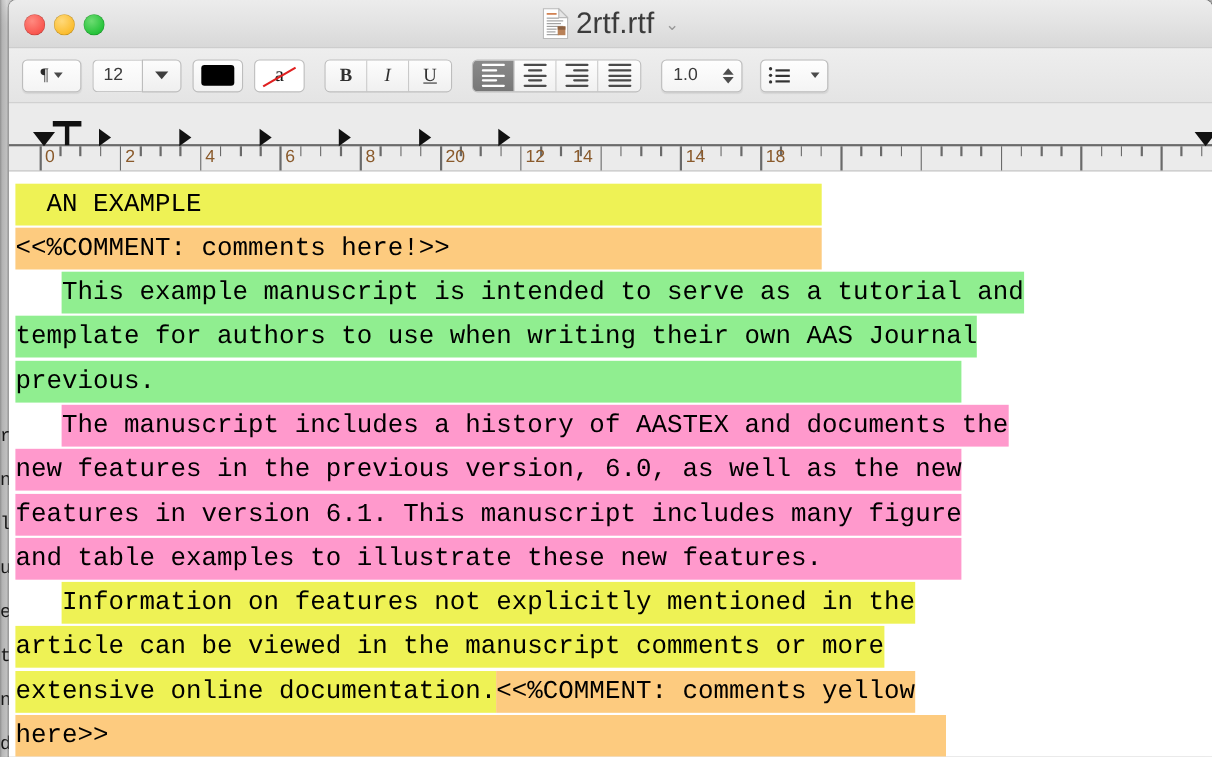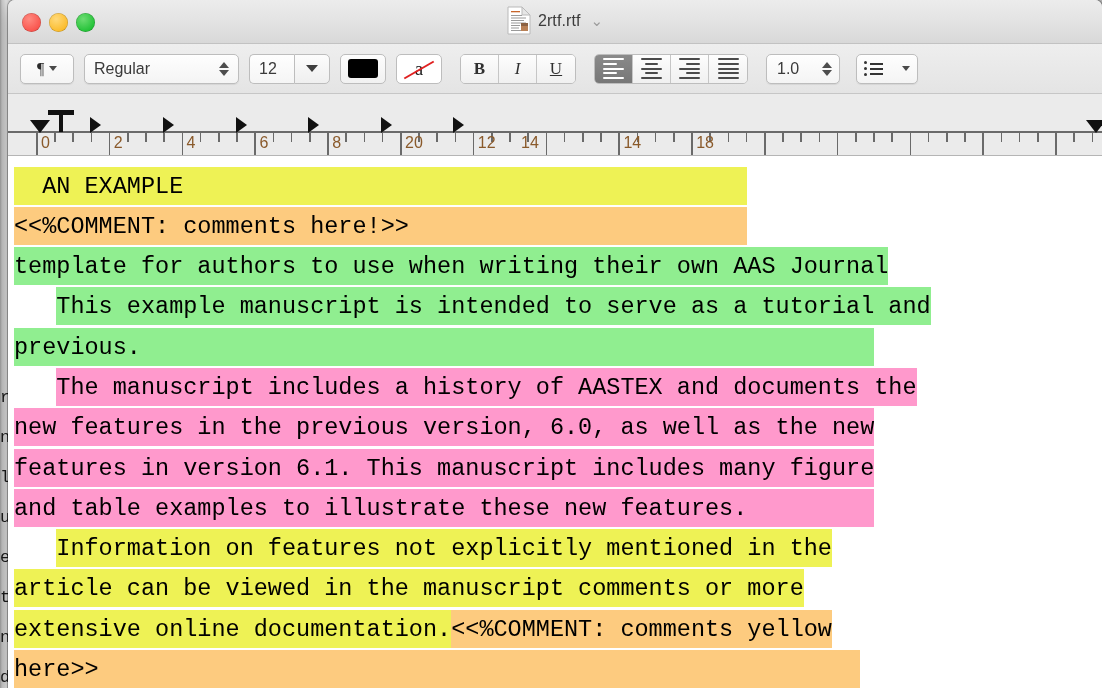--- a/index.html
+++ b/index.html
@@ -42,21 +42,21 @@
   .light{ width:19px; height:19px; border-radius:50%; display:block; }
   .light.red{ background:radial-gradient(circle at 38% 32%,#ff8a80,#f9564f 68%,#e0443e); box-shadow:inset 0 0 0 .5px rgba(0,0,0,.22); }
   .light.yellow{ background:radial-gradient(circle at 38% 32%,#ffd97a,#fbbd2f 68%,#e2a81d); box-shadow:inset 0 0 0 .5px rgba(0,0,0,.22); }
   .light.green{ background:radial-gradient(circle at 38% 32%,#6ddc72,#26c33a 68%,#1fae30); box-shadow:inset 0 0 0 .5px rgba(0,0,0,.22); }
 
   #title-group{
     position:absolute; left:0; right:0; top:6px;
     display:flex; align-items:center; justify-content:center; gap:7px;
   }
   #doc-icon{ width:24px; height:29px; position:relative; flex:0 0 auto; }
-  #title-text{ font-size:16px; color:#3b3b3b; letter-spacing:.1px; }
+  #title-text{ font-size:27px; color:#3b3b3b; letter-spacing:.1px; }
   #title-chevron{ color:#9a9a9a; font-size:15px; margin-left:3px; }
 
   
   #toolbar{
     position:relative; height:50px;
     background:linear-gradient(to bottom,#eeeeee,#e4e4e4);
     border-bottom:1px solid #c6c6c6;
     display:flex; align-items:center; padding-left:12px; gap:10px;
   }
   .ctl{
@@ -225,27 +225,20 @@
   </div>
 
   <div id="toolbar">
 
     <div class="ctl ctl-para">
       <span class="pilcrow">¶</span>
       <span class="caret-d"></span>
     </div>
 
 
-    <div class="ctl ctl-style">
-      <span>Regular</span>
-      <span class="stepper">
-          <i class="up"></i>
-          <i class="dn"></i>
-        </span>
-    </div>
 
     <div class="ctl-size">
       <div class="size-box">12</div>
       <div class="size-btn">
         <span class="caret-big"></span>
       </div>
     </div>
 
     <div class="swatch-btn">
       <span class="swatch"></span>
@@ -414,18 +407,18 @@
         <div class="ruler-num" style="left: 513px; text-align: right;">14</div>
         <div class="ruler-num" style="left: 615.4px;">14</div>
         <div class="ruler-num" style="left: 688.2px; text-align: center;">18</div>
       </div>
   </div>
 
   <div id="docarea">
     <div id="page">
         <div class="para"><span class="ln"><mark class="hl y">  AN EXAMPLE                                        </mark></span></div>
         <div class="para"><span class="ln"><mark class="hl o">&lt;&lt;%COMMENT: comments here!&gt;&gt;                        </mark></span></div>
-        <div class="para"><span class="ln"><mark class="hl g">template for authors to use when writing their own AAS Journal</mark></span><span class="ln"><mark>   </mark><mark class="hl g">This example manuscript is intended to serve as a tutorial and</mark></span><span class="ln"><mark class="hl g">previous.                                                    </mark></span></div>
+        <div class="para"><span class="ln"><mark>   </mark><mark class="hl g">This example manuscript is intended to serve as a tutorial and</mark></span><span class="ln"><mark class="hl g">template for authors to use when writing their own AAS Journal</mark></span><span class="ln"><mark class="hl g">previous.                                                    </mark></span></div>
         <div class="para"><span class="ln"><mark>   </mark><mark class="hl p">The manuscript includes a history of AASTEX and documents the</mark></span><span class="ln"><mark class="hl p">new features in the previous version, 6.0, as well as the new</mark></span><span class="ln"><mark class="hl p">features in version 6.1. This manuscript includes many figure</mark></span><span class="ln"><mark class="hl p">and table examples to illustrate these new features.         </mark></span></div>
         <div class="para"><span class="ln"><mark>   </mark><mark class="hl y">Information on features not explicitly mentioned in the</mark></span><span class="ln"><mark class="hl y">article can be viewed in the manuscript comments or more</mark></span><span class="ln"><mark class="hl y">extensive online documentation.</mark><mark class="hl o">&lt;&lt;%COMMENT: comments yellow</mark></span><span class="ln"><mark class="hl o">here&gt;&gt;                                                      </mark></span></div>
       </div>
   </div>
 </div>
 
 </body></html>

